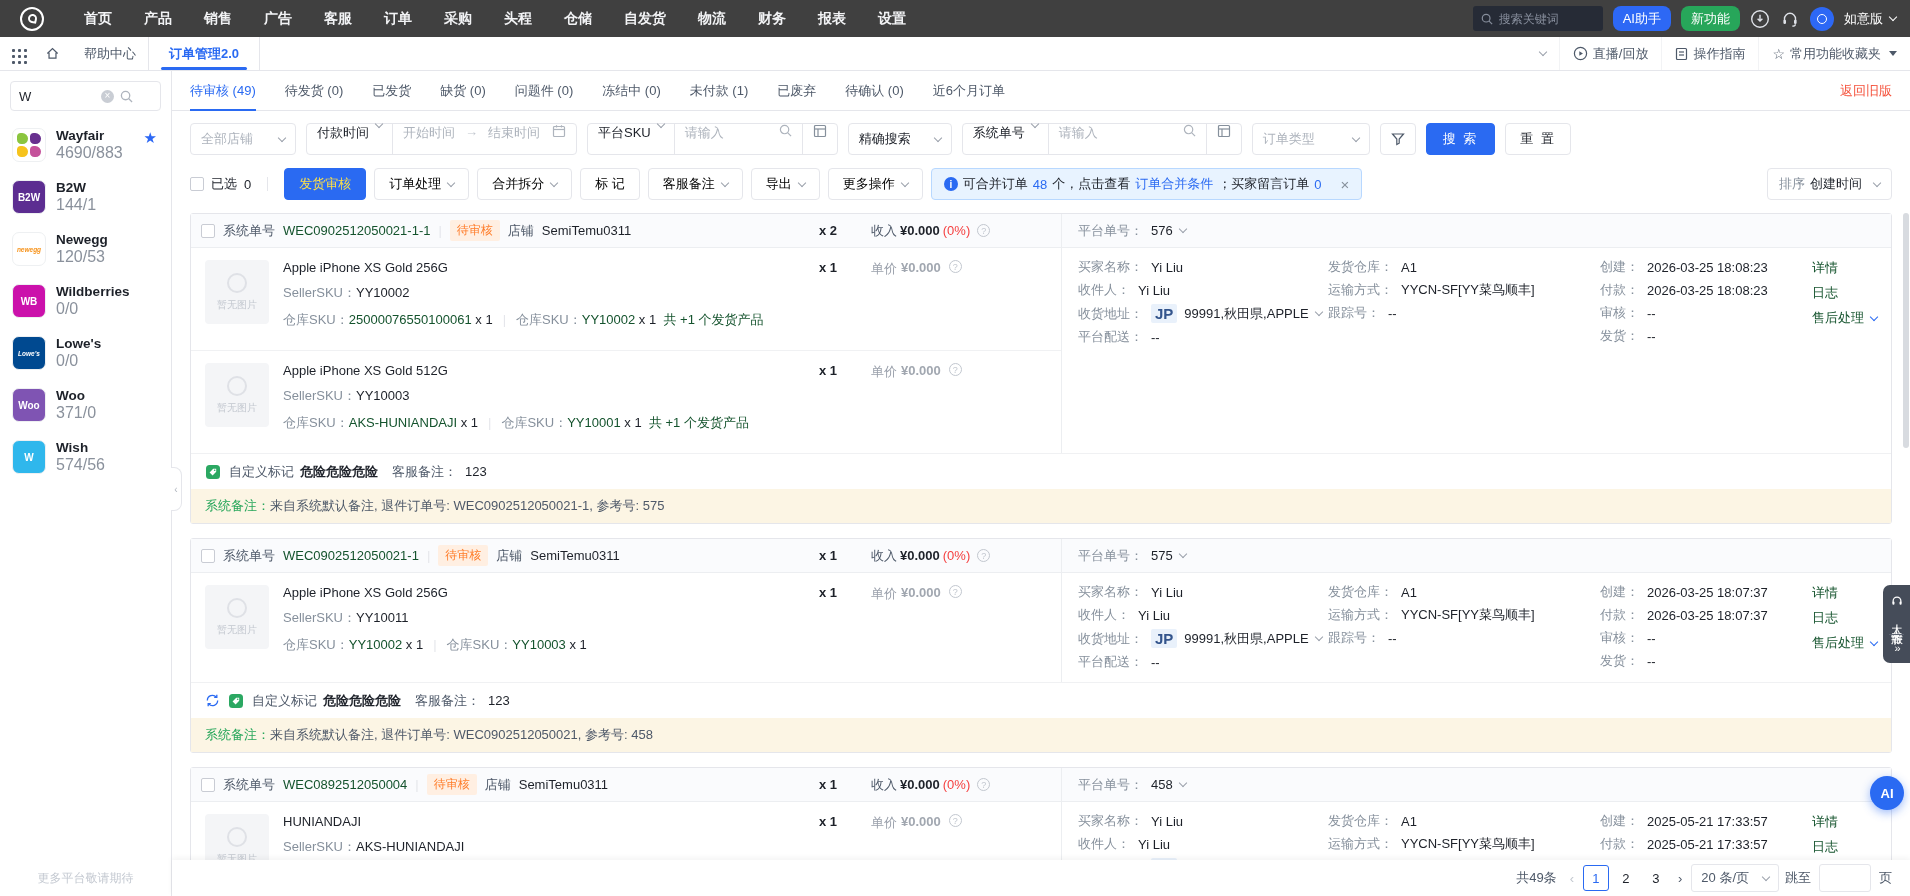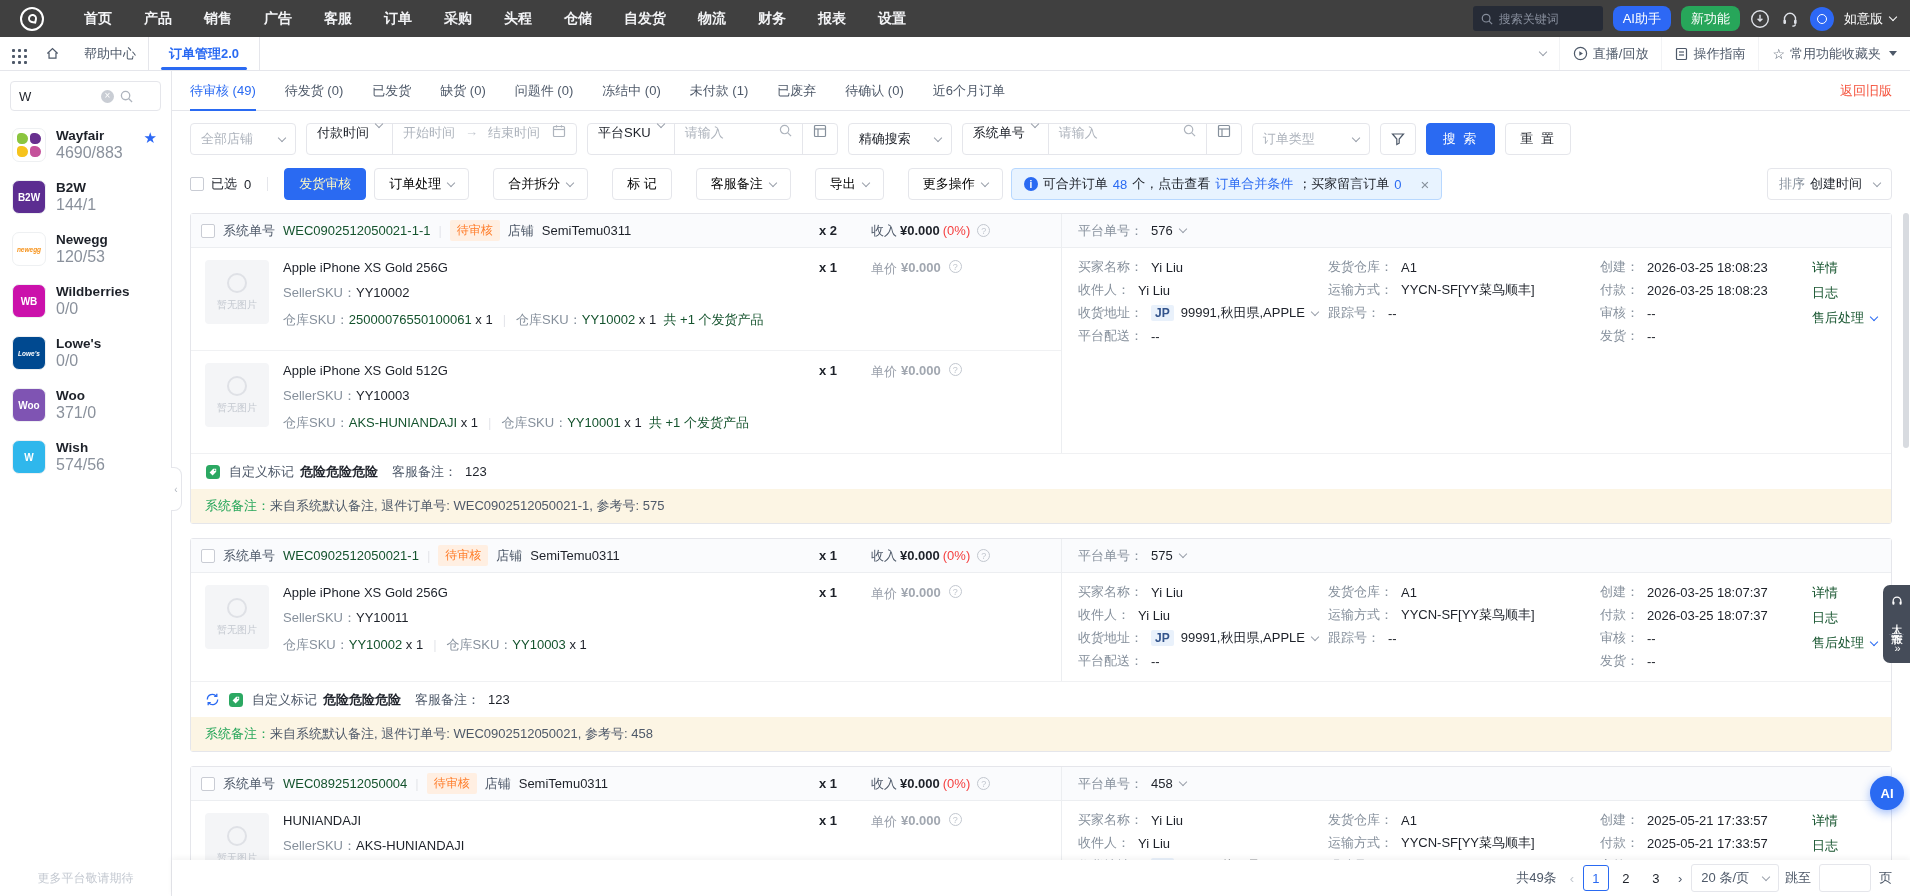--- a/index.html
+++ b/index.html
@@ -85,21 +85,21 @@
 .ph{color:#aeb4bd}
 .fpad{padding:0 10px;display:flex;align-items:center;width:100%;justify-content:space-between}
 .arrow-r{color:#c2c7cf;margin:0 10px}
 .btn-primary{height:32px;background:#2a6af2;border:1px solid #2a6af2;color:#fff;border-radius:4px;padding:0 16px;font-size:13px;cursor:pointer;letter-spacing:2px}
 .btn-plain{height:32px;background:#fff;border:1px solid #e5e6eb;color:#1d2129;border-radius:4px;padding:0 14px;font-size:13px;cursor:pointer;letter-spacing:2px}
 
 .actions{display:flex;align-items:center;gap:8px;padding:13px 18px 0;flex-shrink:0}
 .sel-group{display:flex;align-items:center;gap:7px}
 .divider-v{width:1px;height:14px;background:#e5e6eb;margin:0 8px}
 .btn{height:32px;border:1px solid #e5e6eb;border-radius:4px;background:#fff;padding:0 14px;display:flex;align-items:center;font-size:13px;cursor:pointer;white-space:nowrap}
-.btn.primary{background:#2a6af2;border-color:#2a6af2;color:#fef9c3}
+.btn.primary{background:#2a6af2;border-color:#2a6af2;color:#fde047}
 .banner{height:32px;background:#e8f3ff;border:1px solid #b8d8ff;border-radius:4px;display:flex;align-items:center;padding:0 12px;gap:5px;white-space:nowrap}
 .info-i{width:14px;height:14px;border-radius:50%;background:#2a6af2;color:#fff;font-size:10px;font-weight:700;display:flex;align-items:center;justify-content:center;flex-shrink:0}
 .banner .blue{color:#2a6af2}
 .banner-close{margin-left:14px;color:#86909c;font-size:15px;cursor:pointer;line-height:1}
 .sortbox{margin-left:auto;height:32px;border:1px solid #e5e6eb;border-radius:4px;display:flex;align-items:center;padding:0 11px;cursor:pointer;white-space:nowrap;gap:5px}
 
 .orderlist{flex:1;overflow:hidden;padding:13px 18px 0;position:relative}
 .card{border:1px solid #e5e6eb;border-radius:3px;margin-bottom:14px;background:#fff}
 .card-header{display:flex;align-items:stretch;height:34px;background:#fafbfd;border-bottom:1px solid #eceef1}
 .hdr-a{flex:1;display:flex;align-items:center;padding-left:10px;min-width:0}
@@ -123,21 +123,21 @@
 .pqty{width:52px;font-weight:700;flex-shrink:0}
 .pprice{width:190px;color:#9aa0ab;display:flex;align-items:flex-start;gap:4px;flex-shrink:0}
 .pprice b{color:#a1a7b0}
 .buyer{width:830px;border-left:1px solid #eceef1;display:flex;padding:10px 0 6px 16px;flex-shrink:0}
 .bcol{flex-shrink:0}
 .bcol1{width:250px}.bcol2{width:272px}.bcol3{width:212px}
 .blinks{flex:1;display:flex;flex-direction:column;gap:7px;padding-top:1px}
 .brow{display:flex;align-items:center;margin-bottom:5px;white-space:nowrap}
 .blbl{color:#86909c;margin-right:8px;flex-shrink:0}
 .bval{color:#1d2129}
-.jp{background:#e9f1fb;color:#33548c;font-weight:700;font-size:12px;padding:1px 4px;border-radius:2px;margin-right:7px}
+.jp{background:#e9f1fb;color:#33548c;font-weight:700;font-size:15px;padding:1px 4px;border-radius:2px;margin-right:7px}
 .tagrow{border-top:1px solid #f0f1f3;display:flex;align-items:center;gap:8px;height:36px;padding-left:14px}
 .tagrow b{margin-left:-2px}
 .noterow{background:#fcf5e4;padding:8px 14px;color:#4e5969}
 .list-scrollbar{position:absolute;right:1px;top:13px;width:6px;height:235px;border-radius:3px;background:#d8dbe0;cursor:pointer}
 
 .pagefooter{height:36px;background:#fff;display:flex;align-items:center;justify-content:flex-end;gap:6px;padding:0 18px;
   flex-shrink:0;z-index:6;box-shadow:0 -2px 6px rgba(0,0,0,.05);position:relative}
 .pg-total{color:#4e5969;margin-right:4px}
 .pg-arrow{color:#c2c7cf;font-size:13px;cursor:pointer;padding:0 3px}
 .pg-arrow.on{color:#4e5969}
@@ -436,21 +436,21 @@
     </div>
 
     <div class="actions">
       <div class="sel-group">
         <span class="cbx"></span>
         <span>已选</span>
         <span>0</span>
       </div>
       <span class="divider-v"></span>
       <button class="btn primary">发货审核</button>
-      <span id="action-buttons" style="display:flex;gap:24px">
+      <span id="action-buttons" style="display:flex;gap:8px">
           <button class="btn">订单处理<span class="chev"></span></button>
           <button class="btn">合并拆分<span class="chev"></span></button>
           <button class="btn">标 记</button>
           <button class="btn">客服备注<span class="chev"></span></button>
           <button class="btn">导出<span class="chev"></span></button>
           <button class="btn">更多操作<span class="chev"></span></button>
         </span>
       <div class="banner">
         <span class="info-i">i</span>
         <span>可合并订单</span>

